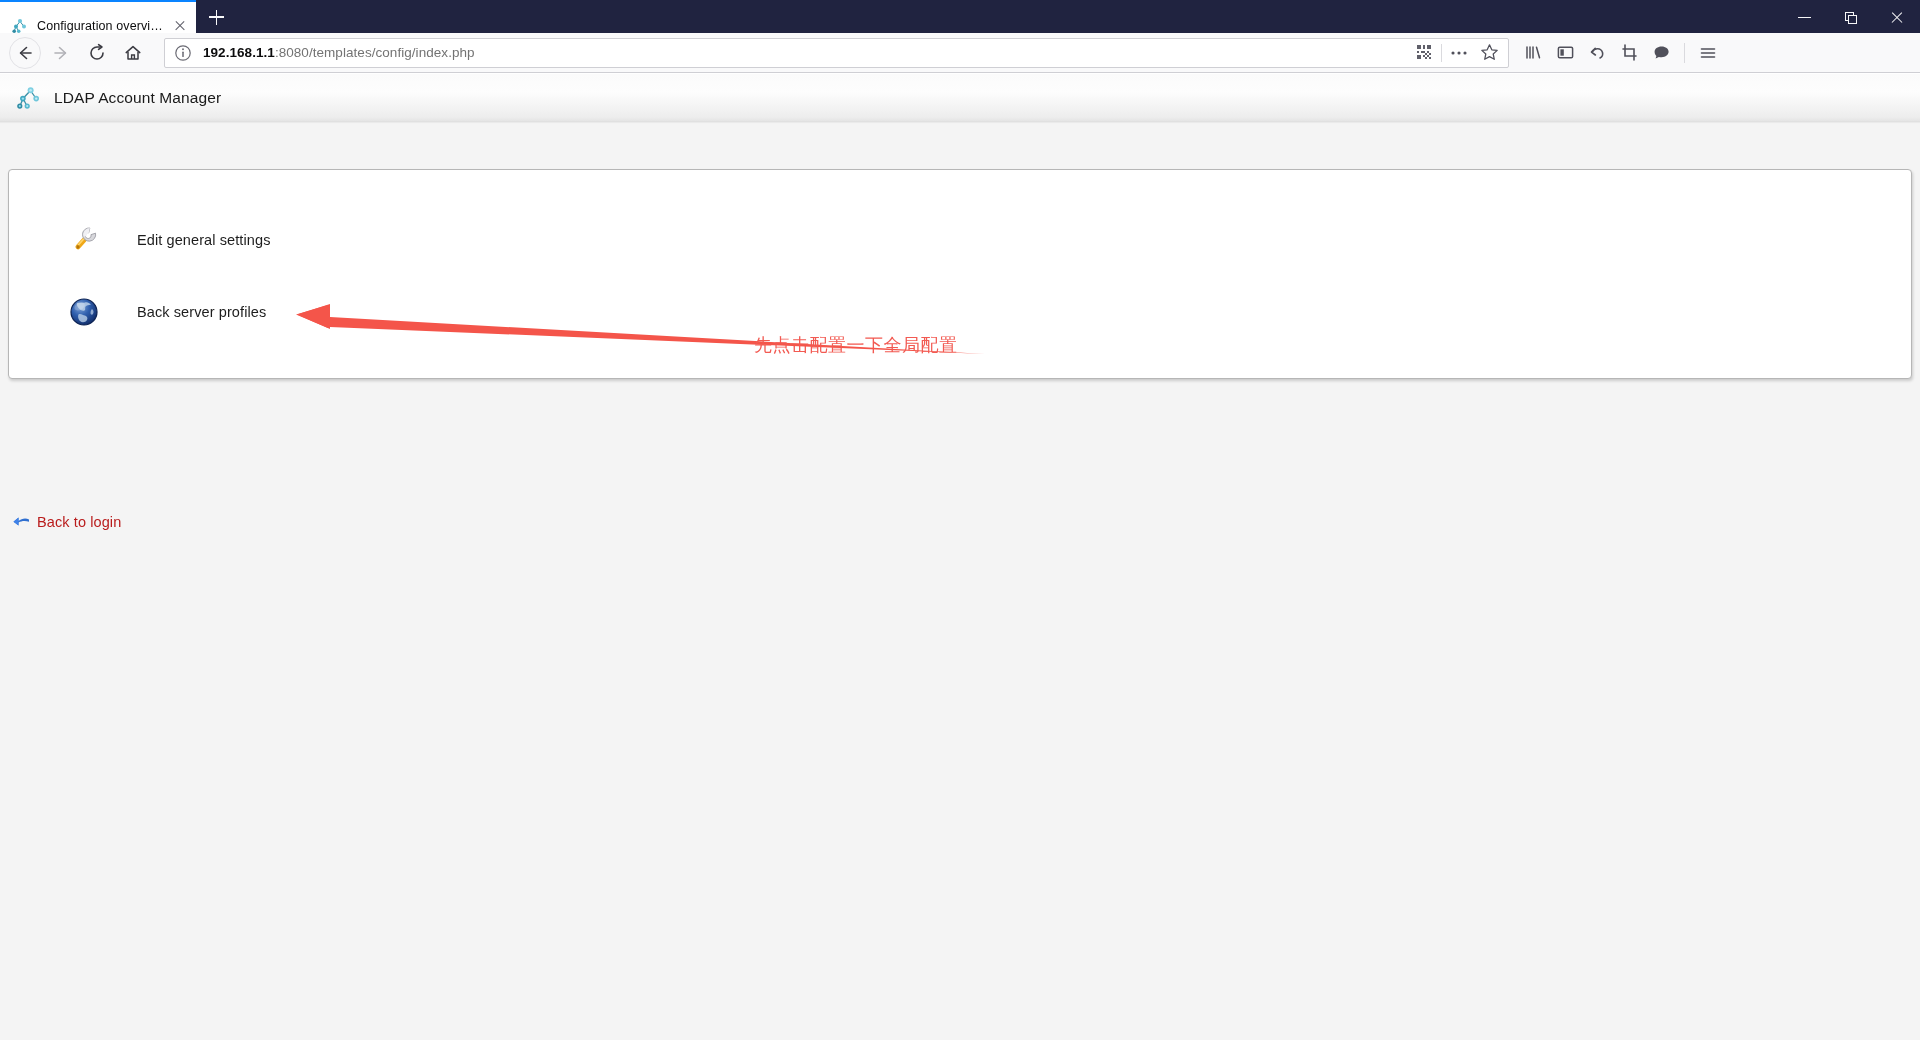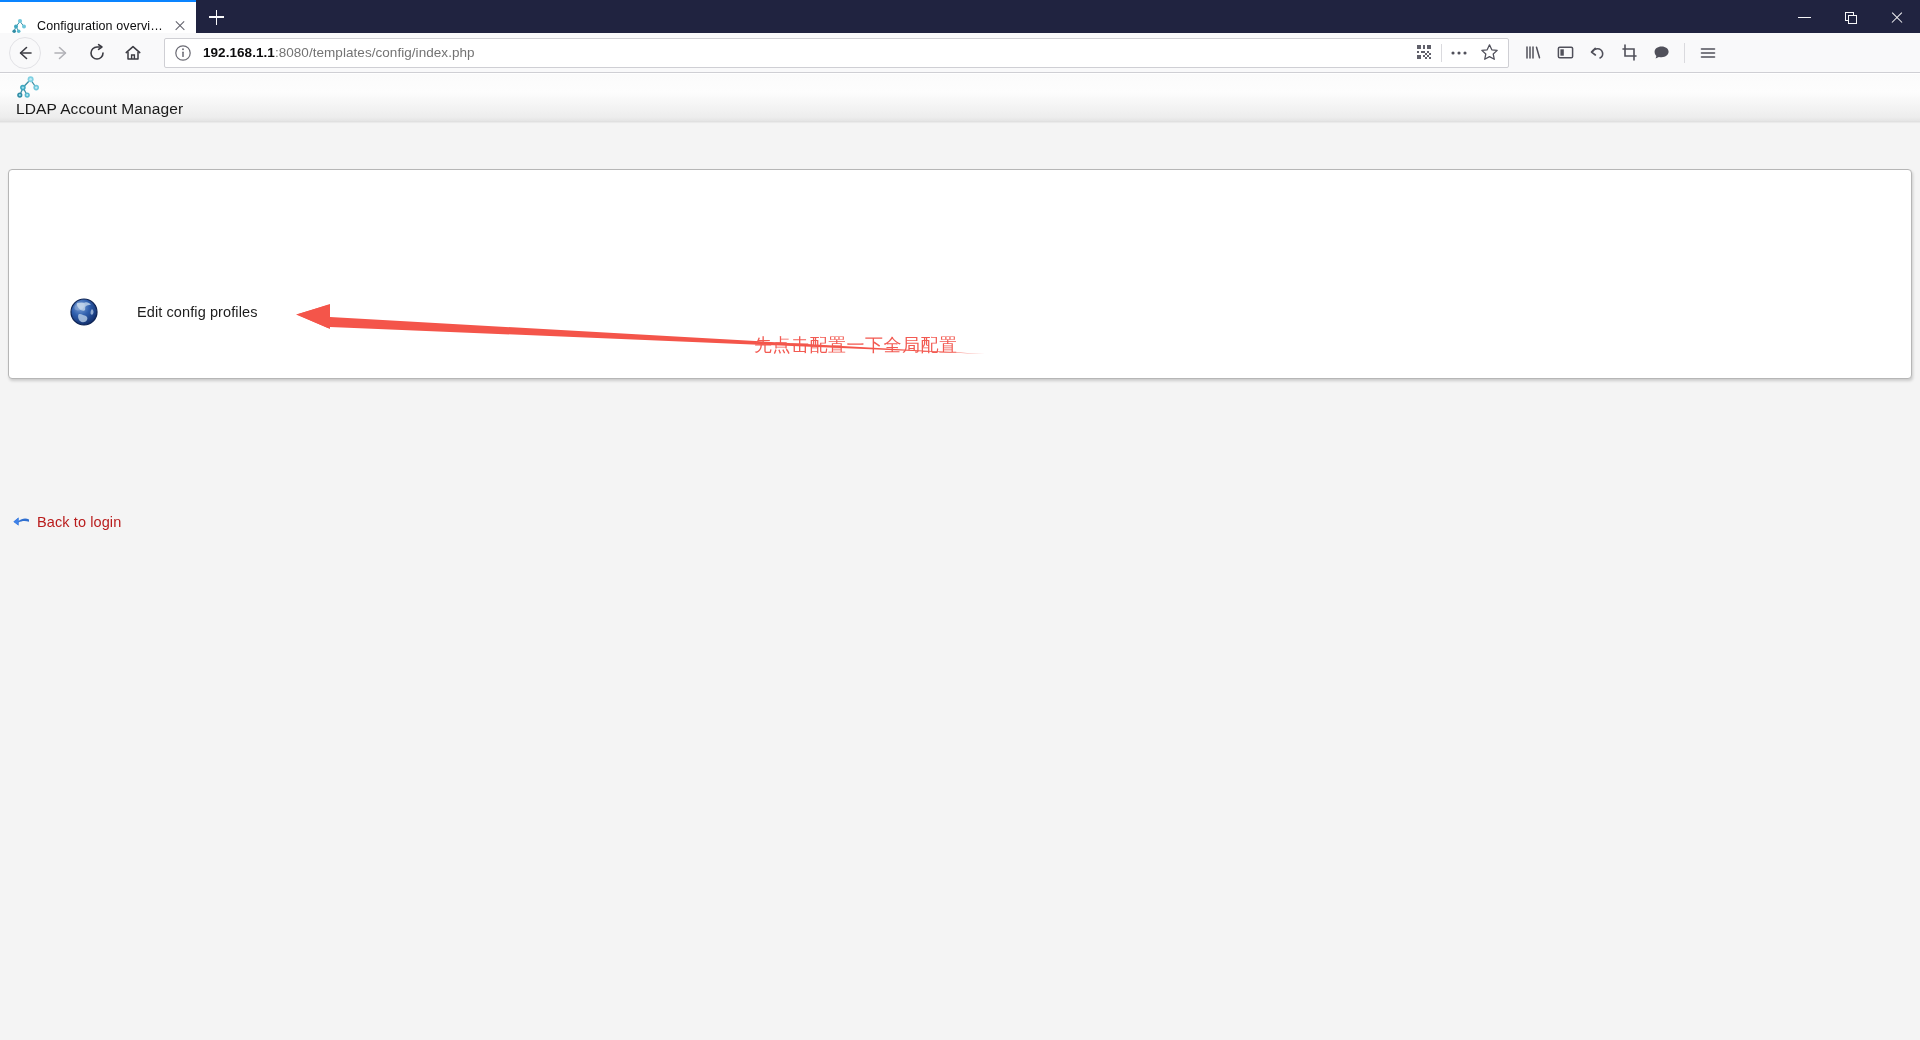--- a/index.html
+++ b/index.html
@@ -126,23 +126,22 @@
   
   .page {
     position: absolute; left: 0; top: 74px; width: 1920px; height: 966px;
     background: #f4f4f4; overflow: hidden;
   }
 
   .lam-header {
     height: 48px;
     background: linear-gradient(to bottom, #fbfbfb 0%, #fdfdfd 38%, #ededed 92%, #e4e4e4 100%);
     border-bottom: 1px solid #e0e0e0;
-    display: flex; padding-left: 16px;
+    display: flex; align-items: center; padding-left: 16px;
     box-shadow: 0 1px 1px rgba(0,0,0,0.04);
-    flex-direction: column;
   }
   .lam-logo { width: 26px; height: 26px; margin-right: 12px; flex: 0 0 26px; }
   .lam-title {
     font-size: 15.5px; color: #1a1a1a; letter-spacing: 0.1px;
   }
 
   .card {
     position: absolute; left: 8px; top: 95px; width: 1904px; height: 210px;
     background: #ffffff; border: 1px solid #b6b6b6; border-radius: 4px;
     box-shadow: 1px 2px 3px rgba(0,0,0,0.17);
@@ -372,40 +371,54 @@
           <circle cx="3.8" cy="21.1" r="1.1" fill="#93dced"></circle>
           <circle cx="11.2" cy="21.1" r="2.6" fill="#55b7ce"></circle>
           <circle cx="11.2" cy="21.1" r="1.1" fill="#b5e7f2"></circle>
         </svg>
       </span>
       <span class="lam-title">LDAP Account Manager</span>
     </div>
 
     <div class="card">
 
+      <div class="menu-row r1">
+        <span class="menu-icon">
+          <svg width="34" height="34" viewBox="0 0 34 34">
+            <g transform="rotate(42 17 17)">
+              <rect x="14.6" y="14.5" width="5" height="14" rx="2.3" fill="#f0a818"></rect>
+              <rect x="15.3" y="15.2" width="1.6" height="12.6" rx="0.8" fill="#ffd46a"></rect>
+              <circle cx="17.1" cy="26.2" r="1.7" fill="#b87708"></circle>
+              <path d="M13.3 4.2 A6.6 6.6 0 1 0 21 4.2 L18.6 8.4 A2.9 2.9 0 1 1 15.7 8.4 Z" fill="#d8d8dc" stroke="#9a9aa2" stroke-width="0.8"></path>
+              <path d="M13.3 4.2 A6.6 6.6 0 0 0 14.6 14.8 L16.2 12.3 A3.6 3.6 0 0 1 15.7 8.4 Z" fill="#f0f0f4"></path>
+            </g>
+          </svg>
+        </span>
+        <span class="menu-label">Edit general settings</span>
+      </div>
 
       <div class="menu-row r2">
         <span class="menu-icon">
           <svg width="34" height="34" viewBox="0 0 34 34">
             <defs>
               <radialGradient id="globeg" cx="36%" cy="30%" r="72%">
                 <stop offset="0%" stop-color="#7fa4d8"></stop>
                 <stop offset="48%" stop-color="#2f5fae"></stop>
                 <stop offset="100%" stop-color="#13306e"></stop>
               </radialGradient>
             </defs>
             <circle cx="17" cy="17" r="13" fill="url(#globeg)"></circle>
             <path d="M10 8 C13 7 16 8.5 18 7.5 C20 6.6 22.5 8 24 9.5 C22 10.5 19.5 10 18.5 11.5 C17.5 13 19 14.5 17.5 15.5 C16 16.5 13 15 11.5 13 C10 11 9.5 9.5 10 8 Z" fill="#b9cfe8" opacity="0.85"></path>
             <path d="M12 19 C14.5 18.5 16 20 18 20.5 C20 21 21 23 20 25 C18.5 27.5 15 28 13 26 C11 24 10.5 20 12 19 Z" fill="#b9cfe8" opacity="0.8"></path>
             <path d="M25 14 C26.5 15 27 17 26 19 C25 20.5 23.5 19.5 23.5 18 C23.5 16.5 24 14.8 25 14 Z" fill="#b9cfe8" opacity="0.75"></path>
             <ellipse cx="12.6" cy="11.4" rx="5.6" ry="3.6" fill="#ffffff" opacity="0.2" transform="rotate(-28 12.6 11.4)"></ellipse>
             <circle cx="17" cy="17" r="13" fill="none" stroke="#0d2353" stroke-width="1.2"></circle>
           </svg>
         </span>
-        <span class="menu-label">Edit config profiles</span>
+        <span class="menu-label">Back server profiles</span>
       </div>
     </div>
 
     <div class="back-login">
       <span class="back-icon">
         <svg width="19" height="19" viewBox="0 0 19 19">
           <path d="M17 7.5 C13.5 5.5 9.5 6.6 6.5 9 L6.5 5.6 L1.5 9.8 L6.5 13.4 L6.5 10.6 C9.5 8.8 13.5 8.6 17 9.8 Z" fill="#2f6fd0"></path>
           <path d="M6.5 9 L6.5 5.6 L1.5 9.8 L6.5 13.4 Z" fill="#3f82e8"></path>
         </svg>
       </span>

